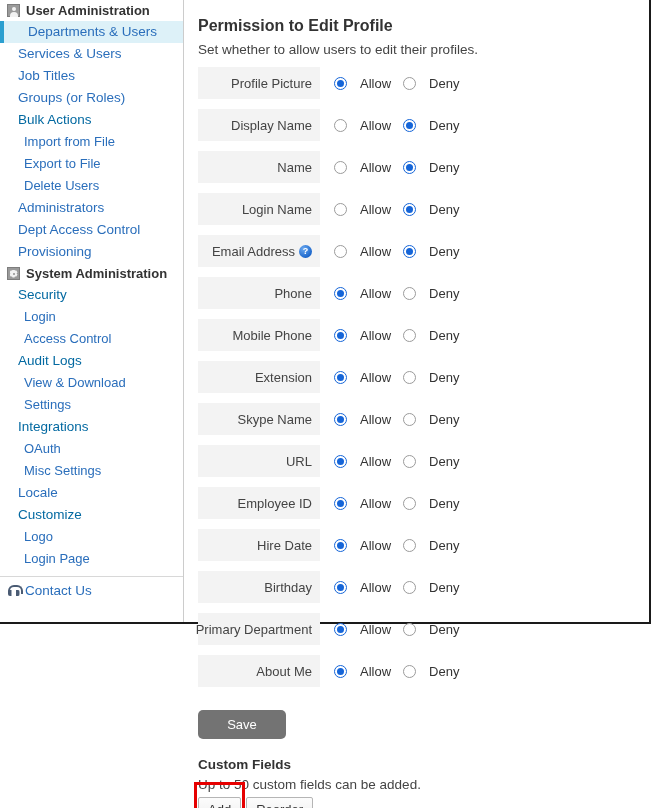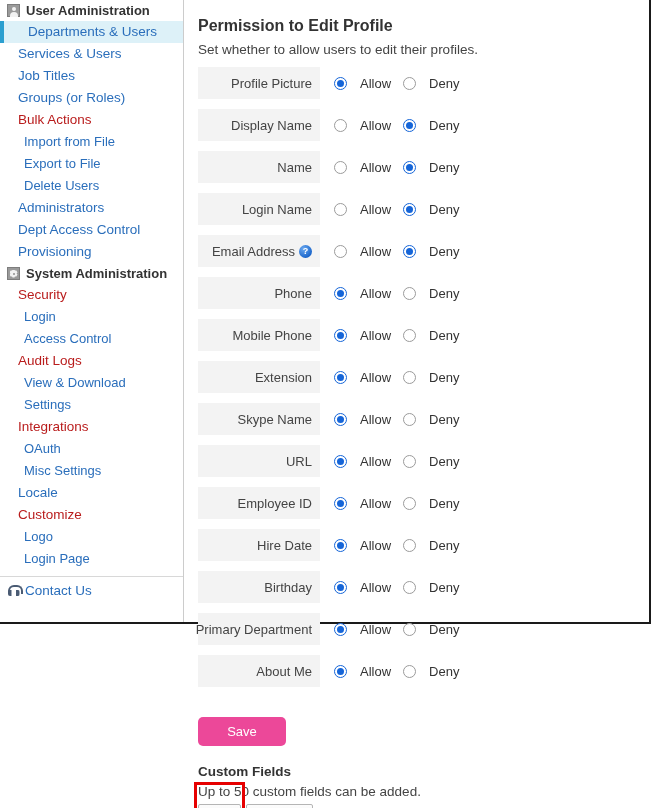--- a/index.html
+++ b/index.html
@@ -81,21 +81,21 @@
   .nav-item {
     display: block;
     font-size: 13.5px;
     color: #2a6ebb;
     padding: 3px 8px 3px 18px;
     line-height: 16px;
     height: 22px;
     white-space: nowrap;
     cursor: pointer;
   }
-  .nav-item.parent { color: #b91c1c; cursor: default; }
+  .nav-item.parent { color: #0369a1; cursor: default; }
   .nav-item.child { padding-left: 24px; font-size: 13px; }
   .nav-item.selected {
     background: #ddf1f8;
     border-left: 4px solid #2b9fd0;
     padding-left: 24px;
     color: #2a6ebb;
   }
   .nav-divider {
     border-top: 1px solid #d8d8d8;
     margin: 6px 0 0 0;
@@ -213,22 +213,22 @@
   .radio.on::after {
     content: "";
     position: absolute;
     left: 2px; top: 2px;
     width: 7px; height: 7px;
     border-radius: 50%;
     background: #1565d8;
   }
   .btn-save {
     display: inline-block;
-    margin-top: 20px;
-    background: #ec4899;
+    margin-top: 13px;
+    background: #737373;
     color: #ffffff;
     border: none;
     border-radius: 5px;
     font-size: 13px;
     font-family: "Liberation Sans", sans-serif;
     padding: 7px 0;
     width: 88px;
     text-align: center;
     cursor: pointer;
   }

